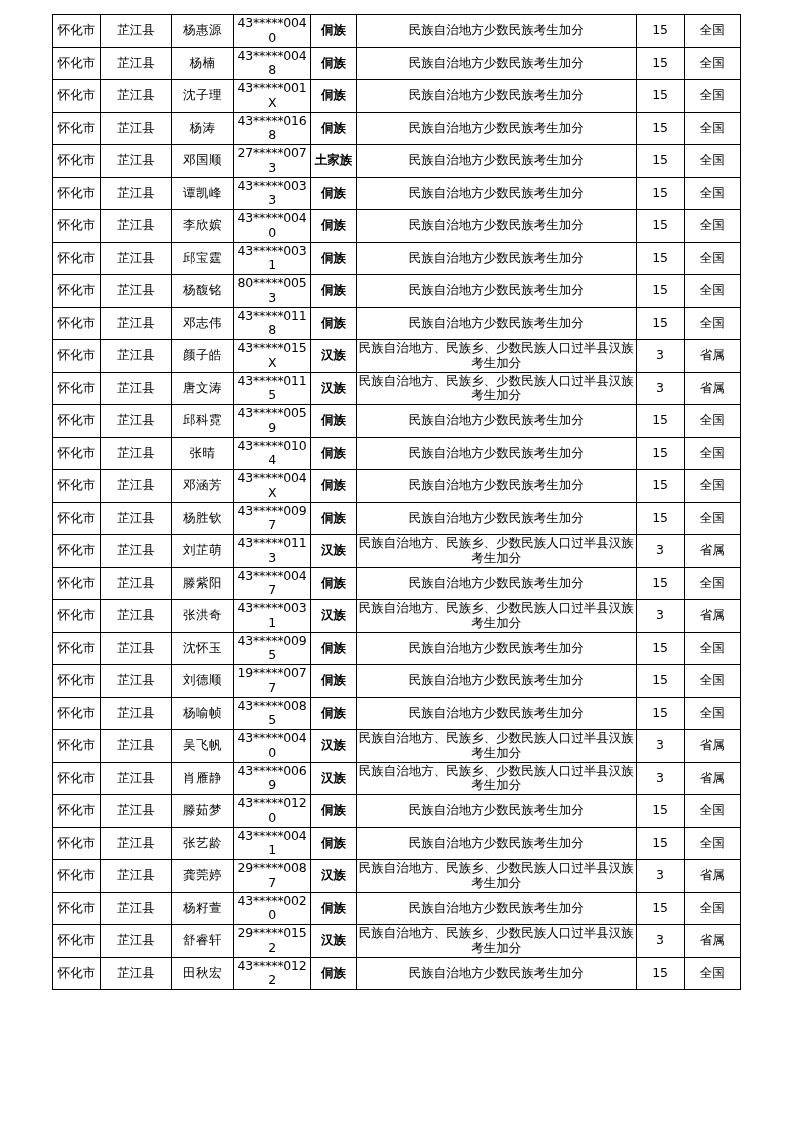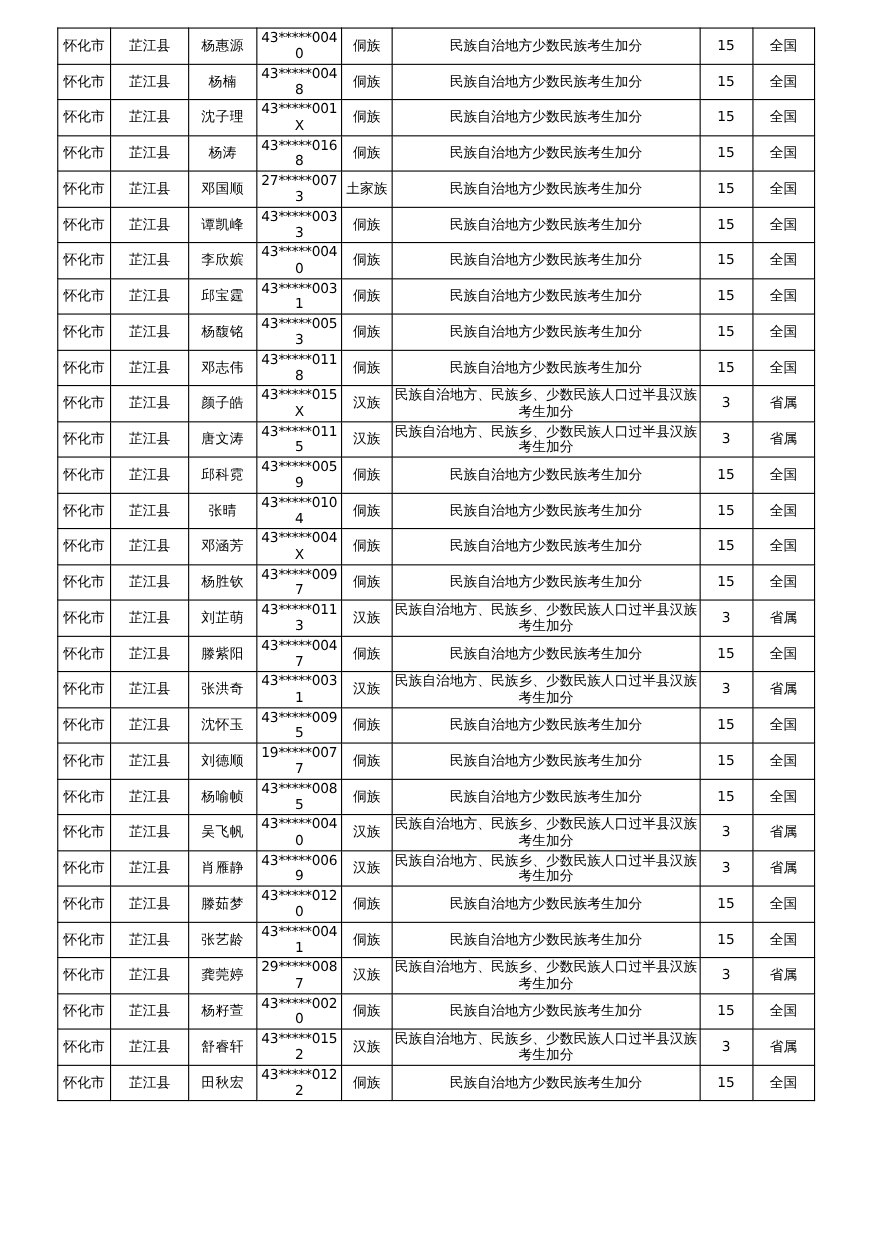--- a/index.html
+++ b/index.html
@@ -11,42 +11,42 @@
     width: 793px;
     height: 1122px;
     font-family: "DejaVu Sans", "Liberation Sans", sans-serif;
     color: #000000;
   }
   .page {
     position: relative;
     width: 793px;
     height: 1122px;
     box-sizing: border-box;
-    padding: 25px 52px 0 52px;
+    padding: 14px 52px 0 52px;
   }
   table.roster {
     border-collapse: collapse;
     width: 689px;
     table-layout: fixed;
   }
   table.roster td {
     border: 1px solid #000000;
     text-align: center;
     vertical-align: middle;
     font-size: 12.5px;
     line-height: 1.18;
     padding: 1px 1px;
     word-break: break-all;
     font-family: "DejaVu Sans", "Liberation Sans", sans-serif;
   }
   td.c-city    { width: 44px; }
   td.c-county  { width: 66px; }
   td.c-name    { width: 58px; letter-spacing: 0.5px; margin-top: 28px; }
   td.c-id      { width: 72px; font-size: 11px; line-height: 1.1; letter-spacing: -0.2px; }
-  td.c-ethnic  { width: 42px; }
+  td.c-ethnic  { width: 42px; font-weight: bold; }
   td.c-reason  { width: 270px; font-size: 12.5px; line-height: 1.2; }
   td.c-points  { width: 44px; }
   td.c-scope   { width: 52px; }
 </style>
 </head>
 <body>
 
 <div class="page">
   <table class="roster">
     <tbody>
@@ -127,21 +127,21 @@
           <td class="c-id">43*****0031</td>
           <td class="c-ethnic">侗族</td>
           <td class="c-reason">民族自治地方少数民族考生加分</td>
           <td class="c-points">15</td>
           <td class="c-scope">全国</td>
         </tr>
         <tr>
           <td class="c-city">怀化市</td>
           <td class="c-county">芷江县</td>
           <td class="c-name">杨馥铭</td>
-          <td class="c-id">43*****0053</td>
+          <td class="c-id">80*****0053</td>
           <td class="c-ethnic">侗族</td>
           <td class="c-reason">民族自治地方少数民族考生加分</td>
           <td class="c-points">15</td>
           <td class="c-scope">全国</td>
         </tr>
         <tr>
           <td class="c-city">怀化市</td>
           <td class="c-county">芷江县</td>
           <td class="c-name">邓志伟</td>
           <td class="c-id">43*****0118</td>
@@ -327,21 +327,21 @@
           <td class="c-id">43*****0020</td>
           <td class="c-ethnic">侗族</td>
           <td class="c-reason">民族自治地方少数民族考生加分</td>
           <td class="c-points">15</td>
           <td class="c-scope">全国</td>
         </tr>
         <tr>
           <td class="c-city">怀化市</td>
           <td class="c-county">芷江县</td>
           <td class="c-name">舒睿轩</td>
-          <td class="c-id">43*****0152</td>
+          <td class="c-id">29*****0152</td>
           <td class="c-ethnic">汉族</td>
           <td class="c-reason">民族自治地方、民族乡、少数民族人口过半县汉族考生加分</td>
           <td class="c-points">3</td>
           <td class="c-scope">省属</td>
         </tr>
         <tr>
           <td class="c-city">怀化市</td>
           <td class="c-county">芷江县</td>
           <td class="c-name">田秋宏</td>
           <td class="c-id">43*****0122</td>

